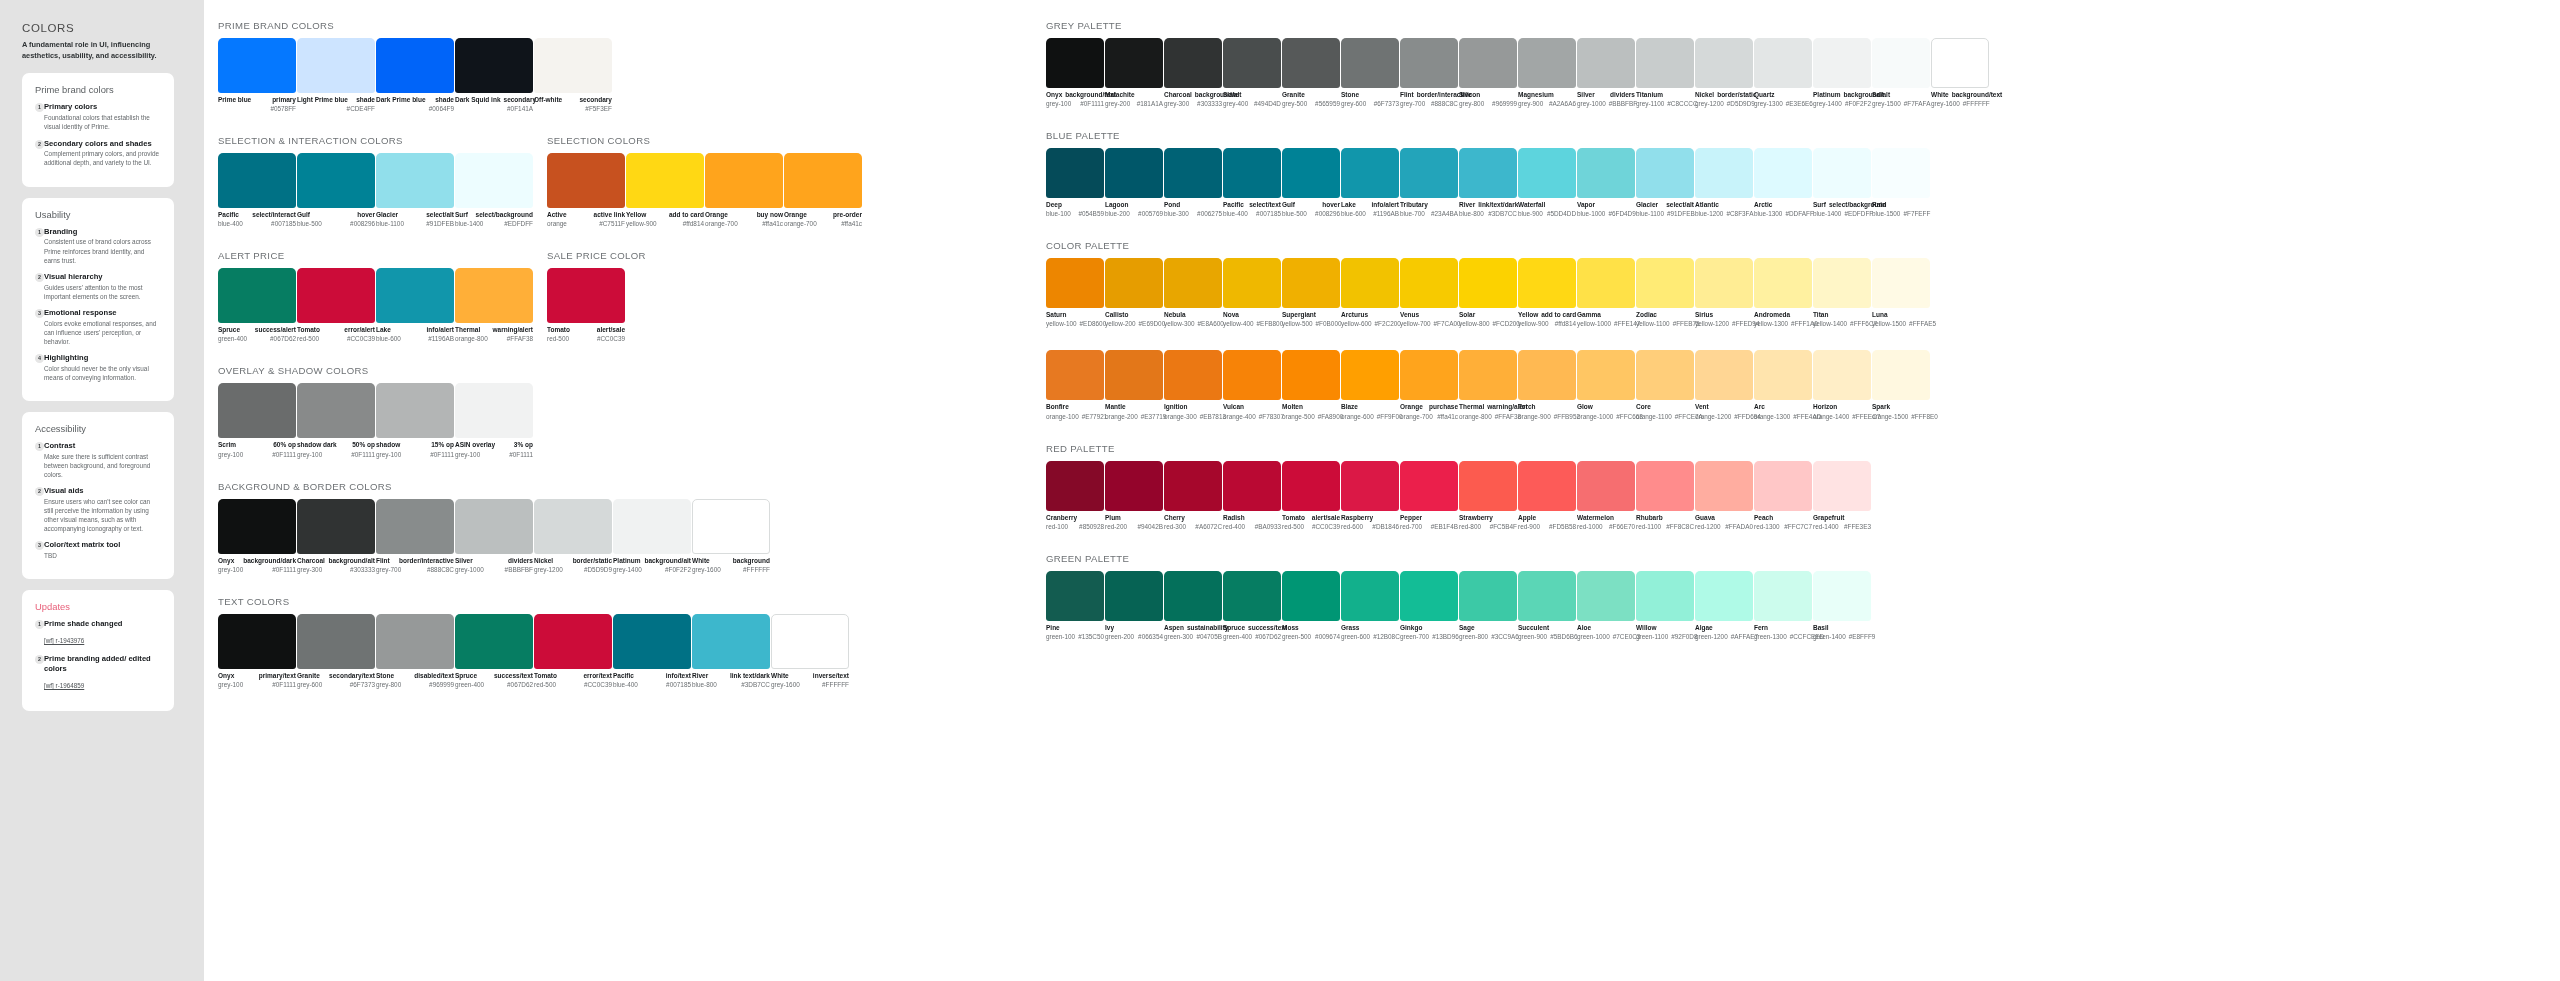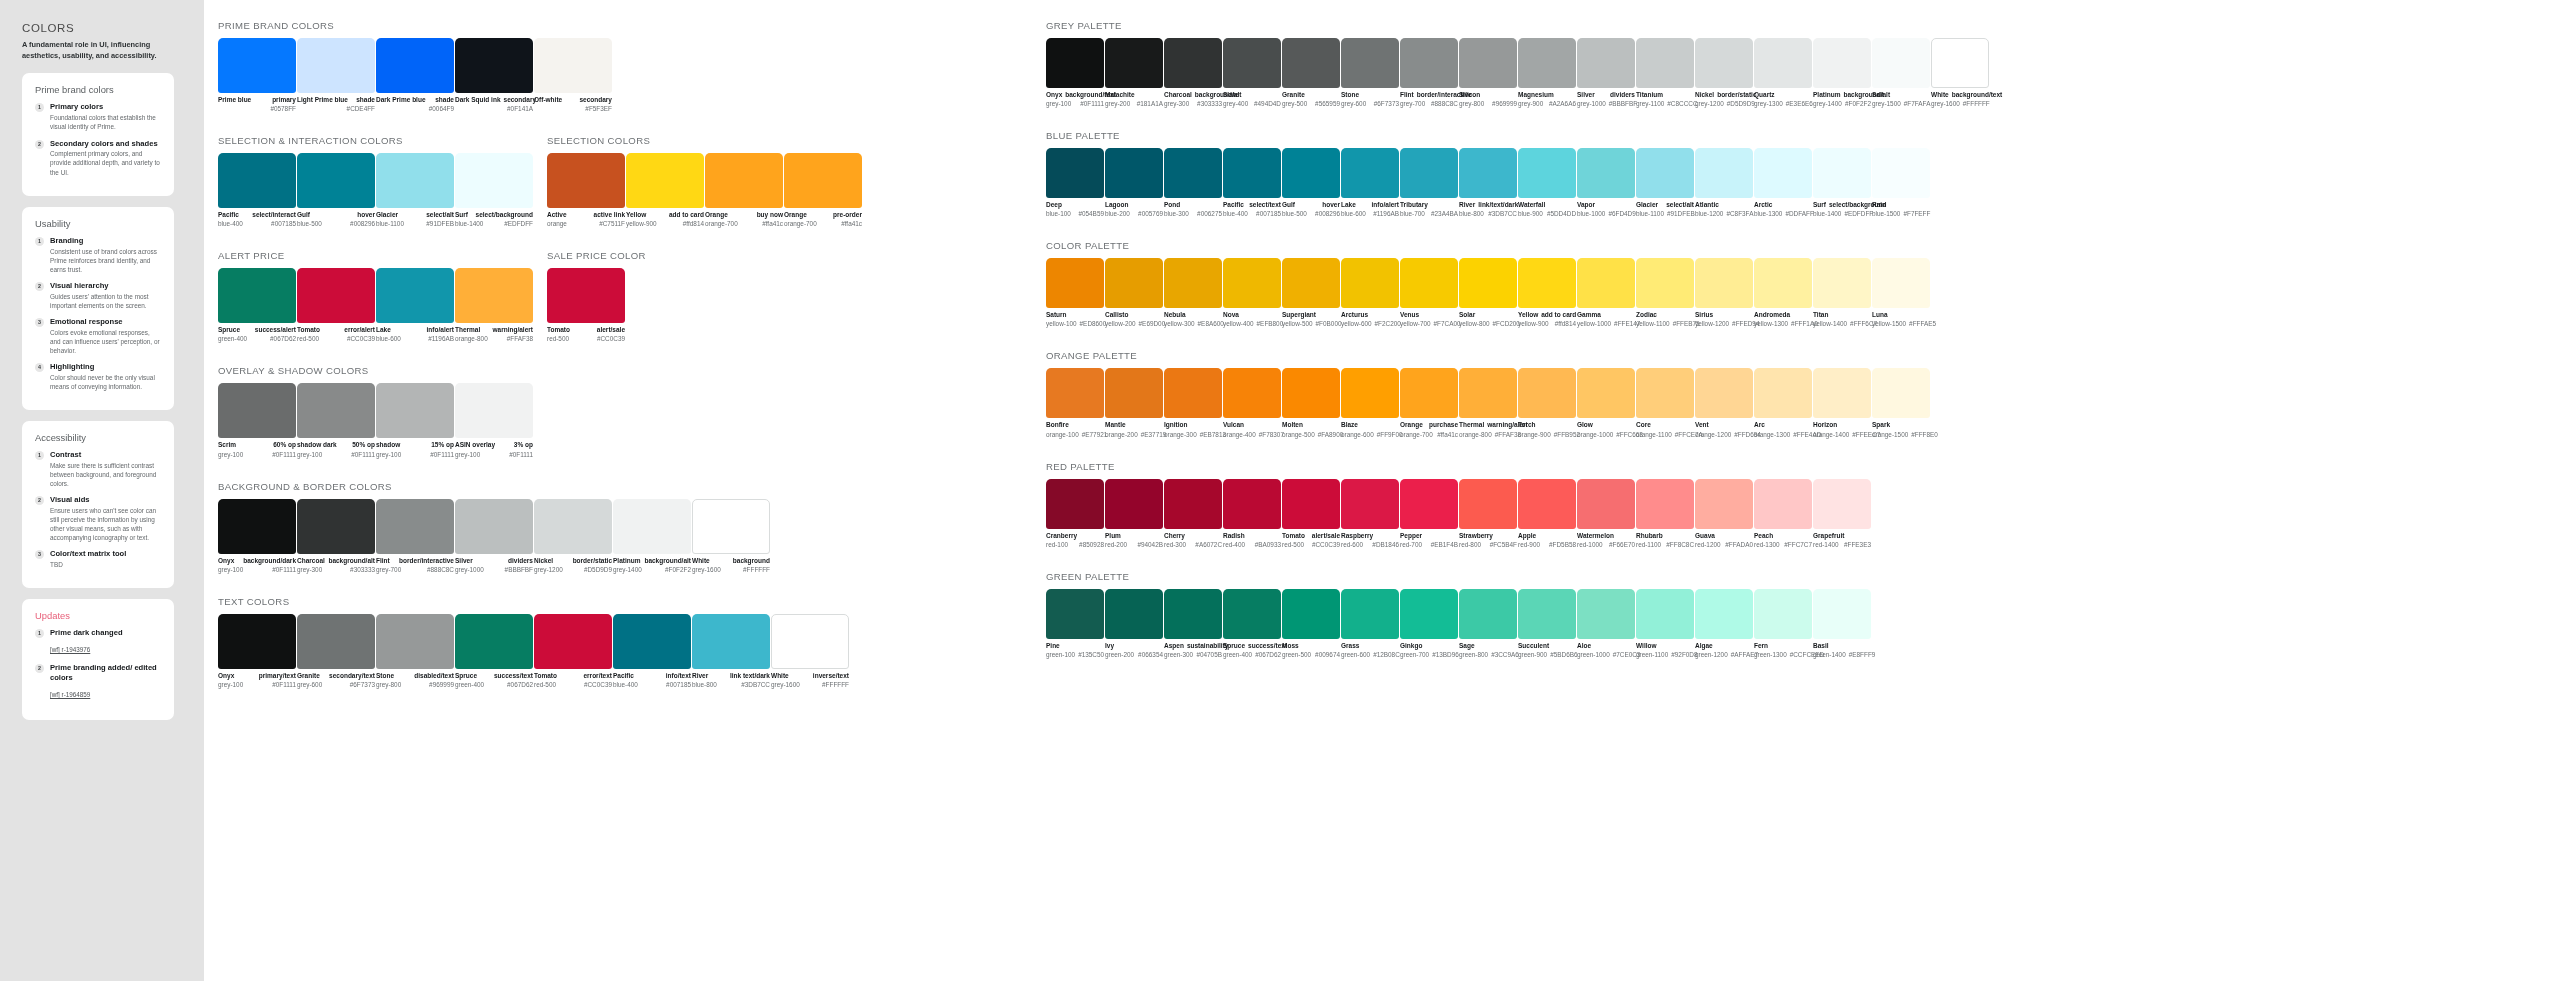--- a/index.html
+++ b/index.html
@@ -28,21 +28,21 @@
   }
   .card {
     background: #fff; border-radius: 7px;
     padding: 11px 13px 12px 13px; margin-bottom: 11px;
     width: 152px;
   }
   .card-h {
     font-size: 9.4px; color: #5c6063; font-weight: 400; margin-bottom: 7px;
   }
   .card-h.updates { color: #e8607a; }
-  .item { display: flex; gap: 6px; margin-bottom: 7px; }
+  .item { display: flex; gap: 0; margin-bottom: 7px; }
   .num {
     flex: 0 0 auto; width: 9px; height: 9px; border-radius: 50%;
     background: #e6e6e6; color: #3a3d3f;
     font-size: 5.4px; line-height: 9px; text-align: center;
     margin-top: 1px; font-weight: 600;
   }
   .it-body { flex: 1 1 auto; min-width: 0; }
   .it-title { font-size: 7.6px; font-weight: 700; color: #16191c; line-height: 1.3; }
   .it-desc { font-size: 6.4px; color: #64686b; line-height: 1.42; margin-top: 1px; }
   .it-link {
@@ -160,21 +160,21 @@
             <div class="it-body">
               <div class="it-title">Color/text matrix tool</div>
               <div class="it-desc">TBD</div>
             </div>
           </div>
         </div>
         <div class="card">
           <div class="card-h updates">Updates</div>
           <div class="item">
             <span class="num">1</span>
-            <div class="it-body"><div class="it-title">Prime dark changed</div><a class="it-link">[wf] r-1943976</a></div>
+            <div class="it-body"><div class="it-title">Prime shade changed</div><a class="it-link">[wf] r-1943976</a></div>
           </div>
           <div class="item">
             <span class="num">2</span>
             <div class="it-body"><div class="it-title">Prime branding added/ edited colors</div><a class="it-link">[wf] r-1964859</a></div>
           </div>
         </div>
       </div>
   </aside>
 
   <main class="main">
@@ -1158,21 +1158,20 @@
                   <span class="r"></span>
                 </div>
                 <div class="meta2">
                   <span>yellow-1500</span>
                   <span class="r">#FFFAE5</span>
                 </div>
               </div>
             </div>
           </div>
           <div class="sec pal">
-            <div class="sec-head">ORANGE PALETTE</div>
             <div class="swatches">
               <div class="sw">
                 <div class="chip" style="background: rgb(231, 121, 33);"></div>
                 <div class="meta1">
                   <span>Bonfire</span>
                   <span class="r"></span>
                 </div>
                 <div class="meta2">
                   <span>orange-100</span>
                   <span class="r">#E77921</span>

